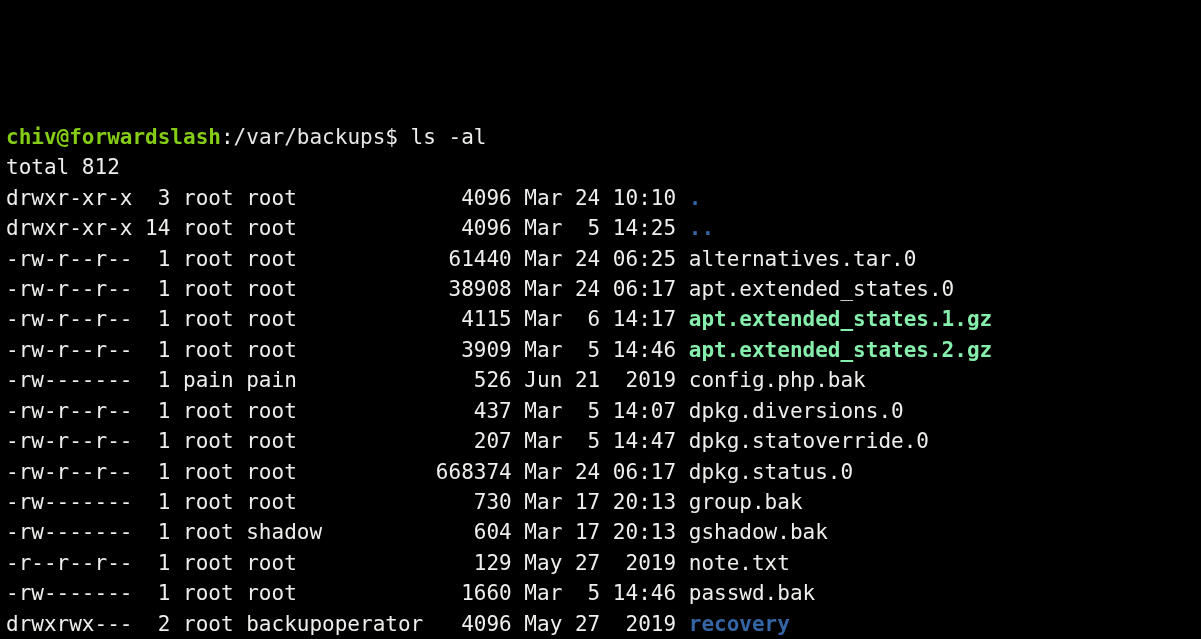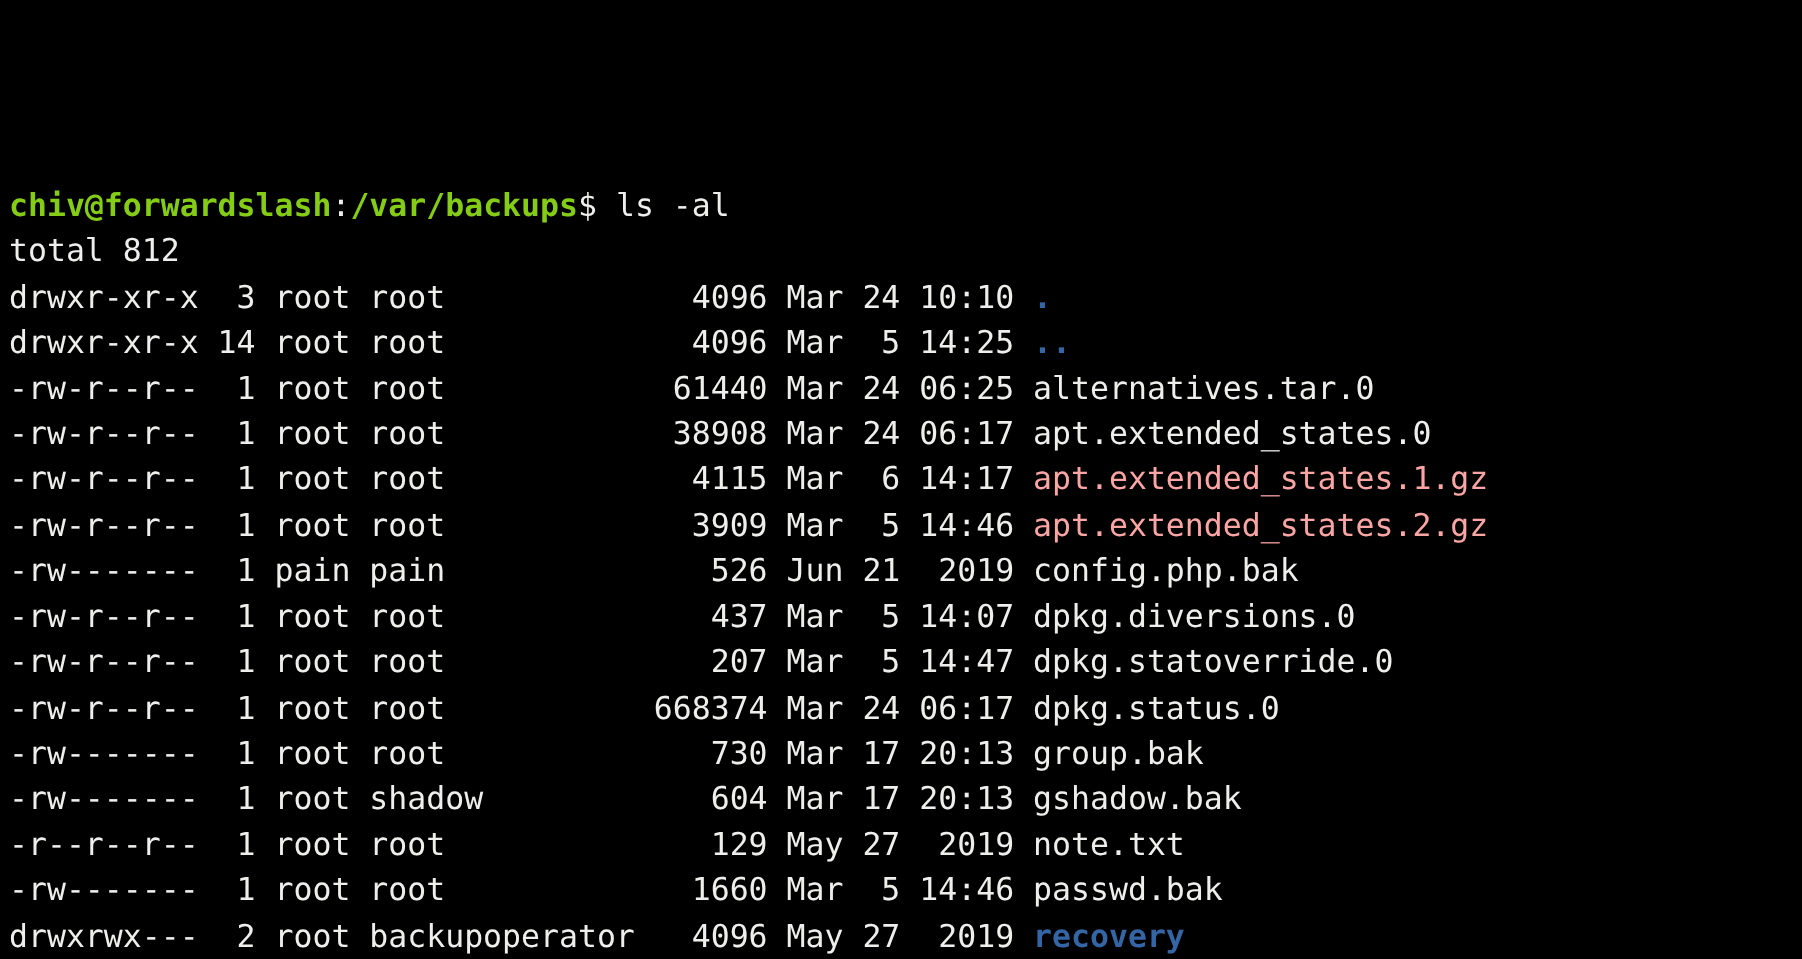--- a/index.html
+++ b/index.html
@@ -9,23 +9,23 @@
       font-size: 21px;
       line-height: 1.45;
       color: #d0d0d0;
       padding: 0 6px;
       width: 1201px;
       height: 639px;
       overflow: hidden;
       white-space: pre;
     }
     .green  { color: #84cc16; font-weight: bold; }
-    .blue   { color: #84cc16; font-weight: bold; text-align: center; }
+    .blue   { color: #e5e5e5; font-weight: normal; text-align: center; }
     .white  { color: #eeeeec; }
-    .red    { color: #fca5a5; font-weight: normal; }
+    .red    { color: #86efac; font-weight: bold; }
     .boldblue { color: #3465a4; font-weight: bold; }
     .line { white-space: pre; }
   </style>
 </head>
 <body>
 
 
 
 <div id="terminal"><div class="line"><span class="green">chiv@forwardslash</span><span class="white">:</span><span class="blue">/var/backups</span><span class="white">$ </span><span class="white">ls -al</span></div><div class="line white">total 812</div><div class="line"><span class="white">drwxr-xr-x  3 root root             4096 Mar 24 10:10 </span><span class="boldblue">.</span></div><div class="line"><span class="white">drwxr-xr-x 14 root root             4096 Mar  5 14:25 </span><span class="boldblue">..</span></div><div class="line"><span class="white">-rw-r--r--  1 root root            61440 Mar 24 06:25 </span><span class="white">alternatives.tar.0</span></div><div class="line"><span class="white">-rw-r--r--  1 root root            38908 Mar 24 06:17 </span><span class="white">apt.extended_states.0</span></div><div class="line"><span class="white">-rw-r--r--  1 root root             4115 Mar  6 14:17 </span><span class="red">apt.extended_states.1.gz</span></div><div class="line"><span class="white">-rw-r--r--  1 root root             3909 Mar  5 14:46 </span><span class="red">apt.extended_states.2.gz</span></div><div class="line"><span class="white">-rw-------  1 pain pain              526 Jun 21  2019 </span><span class="white">config.php.bak</span></div><div class="line"><span class="white">-rw-r--r--  1 root root              437 Mar  5 14:07 </span><span class="white">dpkg.diversions.0</span></div><div class="line"><span class="white">-rw-r--r--  1 root root              207 Mar  5 14:47 </span><span class="white">dpkg.statoverride.0</span></div><div class="line"><span class="white">-rw-r--r--  1 root root           668374 Mar 24 06:17 </span><span class="white">dpkg.status.0</span></div><div class="line"><span class="white">-rw-------  1 root root              730 Mar 17 20:13 </span><span class="white">group.bak</span></div><div class="line"><span class="white">-rw-------  1 root shadow            604 Mar 17 20:13 </span><span class="white">gshadow.bak</span></div><div class="line"><span class="white">-r--r--r--  1 root root              129 May 27  2019 </span><span class="white">note.txt</span></div><div class="line"><span class="white">-rw-------  1 root root             1660 Mar  5 14:46 </span><span class="white">passwd.bak</span></div><div class="line"><span class="white">drwxrwx---  2 root backupoperator   4096 May 27  2019 </span><span class="boldblue">recovery</span></div></div>
 

